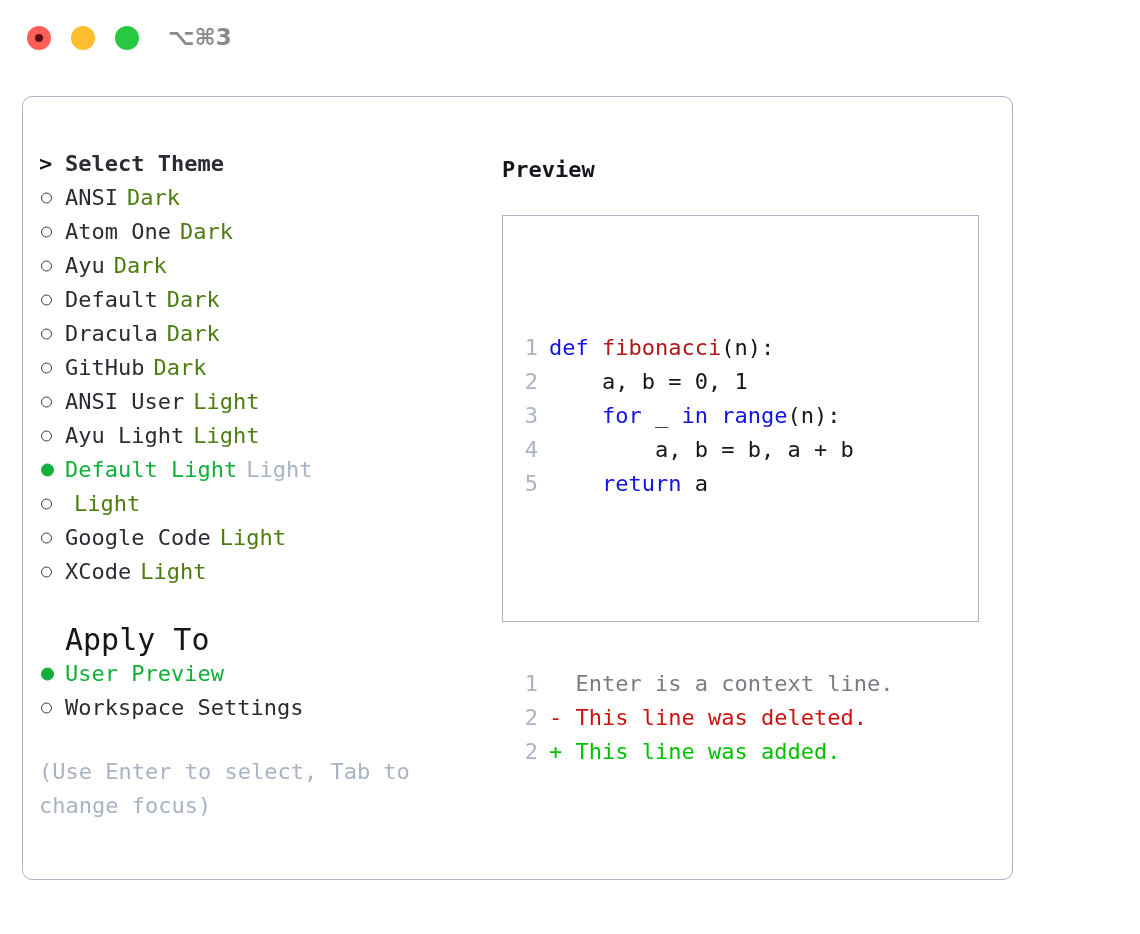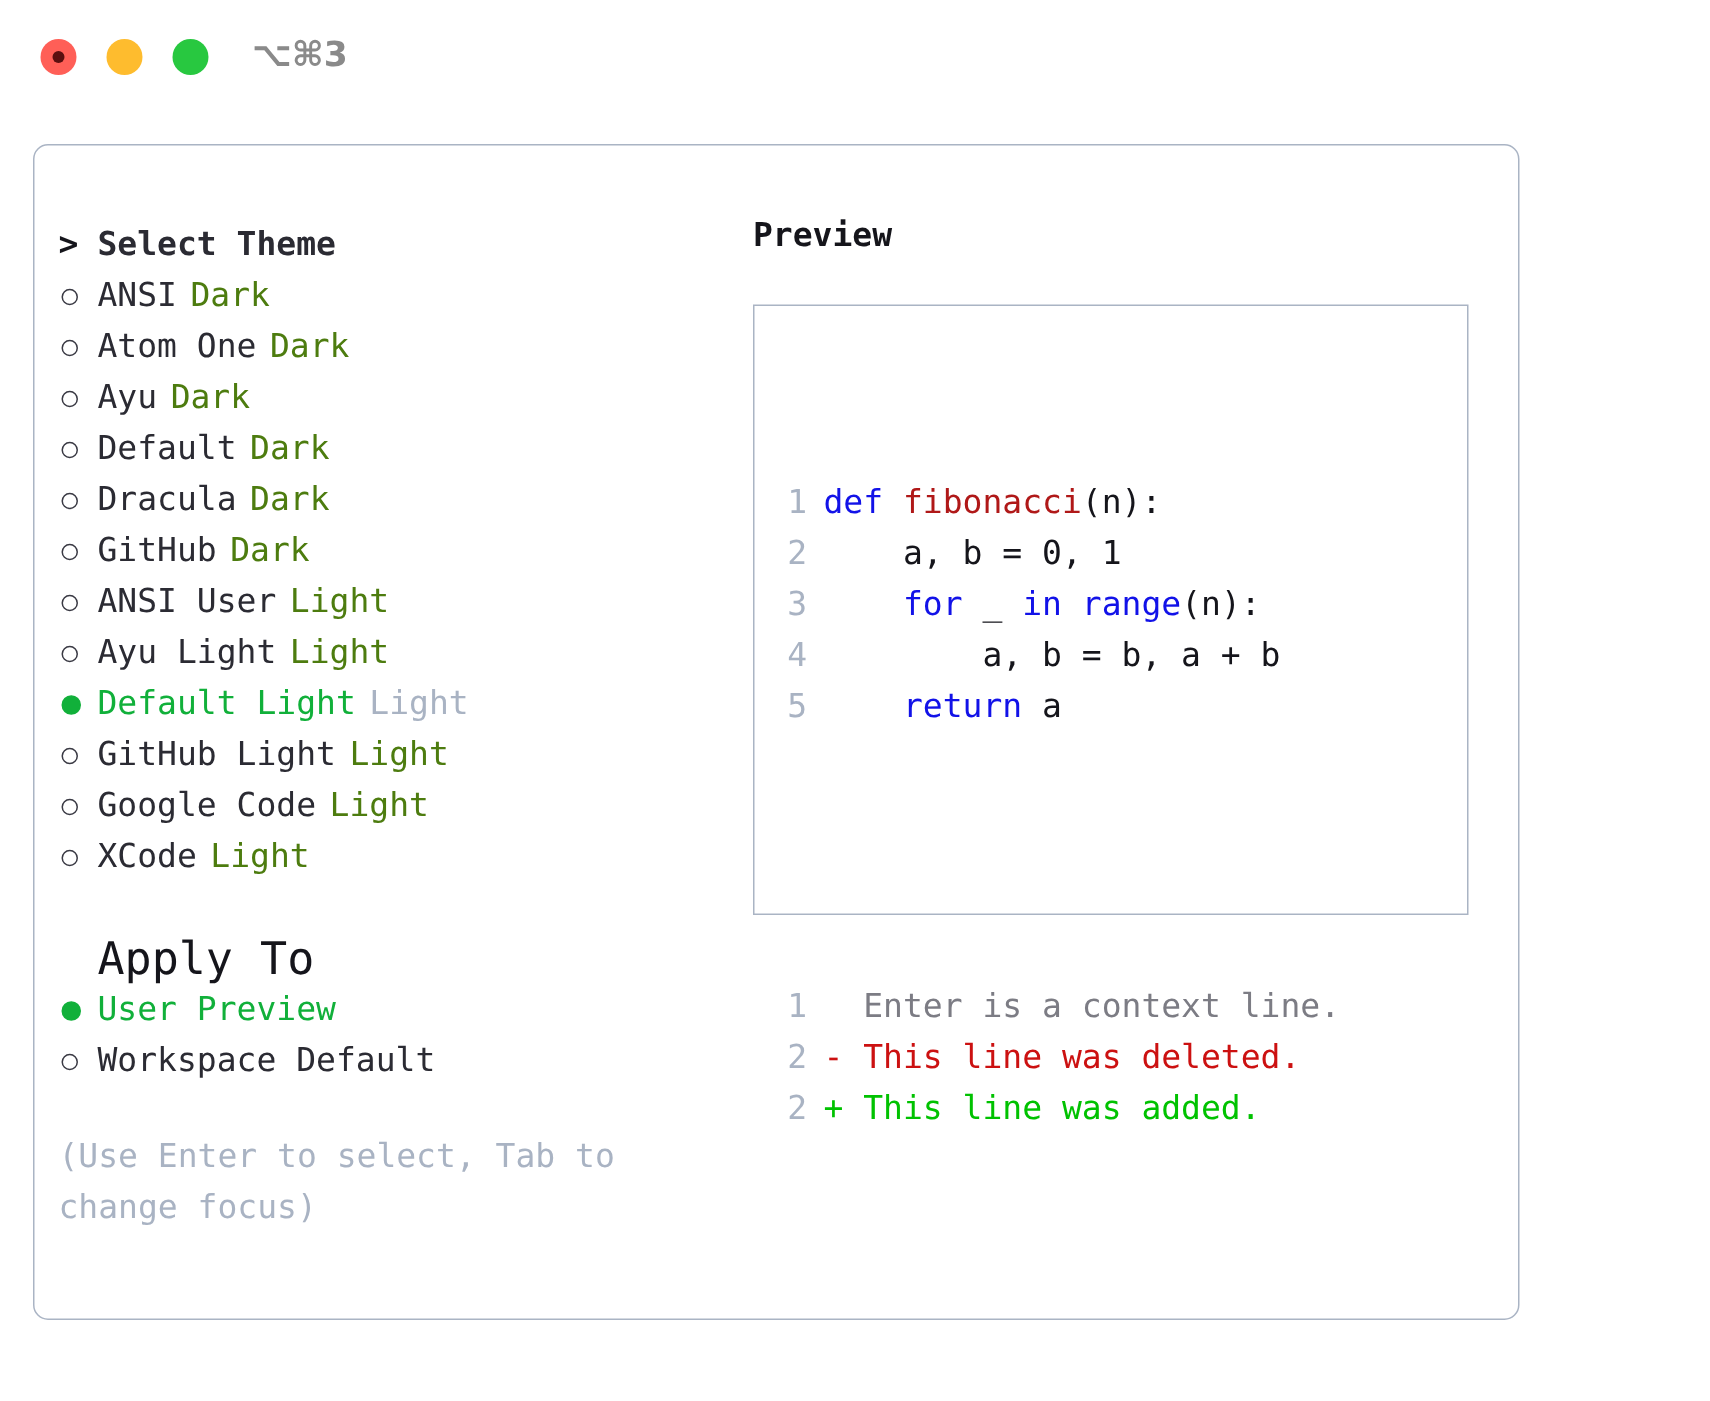--- a/index.html
+++ b/index.html
@@ -144,21 +144,21 @@
     font-size: 22px;
     color: #a9b3c3;
     line-height: 34px;
     width: 400px;
     white-space: pre-wrap;
   }
 
   
   .right-col {
     position: absolute;
-    left: 479px; top: 44px;
+    left: 479px; top: 56px;
     width: 480px;
   }
   .preview-title {
     font-size: 22px;
     font-weight: bold;
     color: #15151b;
     line-height: 34px;
     height: 34px;
   }
   .preview-box {
@@ -259,21 +259,20 @@
             <span class="label">Ayu Light</span>
             <span class="badge">Light</span>
           </div>
           <div class="row selected">
             <span class="bullet"></span>
             <span class="label">Default Light</span>
             <span class="badge">Light</span>
           </div>
           <div class="row">
             <span class="bullet"></span>
-            <span class="label">GitHub Light</span>
             <span class="badge">Light</span>
           </div>
           <div class="row">
             <span class="bullet"></span>
             <span class="label">Google Code</span>
             <span class="badge">Light</span>
           </div>
           <div class="row">
             <span class="bullet"></span>
             <span class="label">XCode</span>
@@ -285,21 +284,21 @@
 
       <div class="section-title">Apply To</div>
 
       <div id="apply-list">
           <div class="row selected">
             <span class="bullet"></span>
             <span class="label">User Preview</span>
           </div>
           <div class="row">
             <span class="bullet"></span>
-            <span class="label">Workspace Default</span>
+            <span class="label">Workspace Settings</span>
           </div>
         </div>
 
       <div class="hint">(Use Enter to select, Tab to change focus)</div>
     </div>
 
     <div class="right-col">
       <div class="preview-title">Preview</div>
       <div class="preview-box">
         <div class="code">

